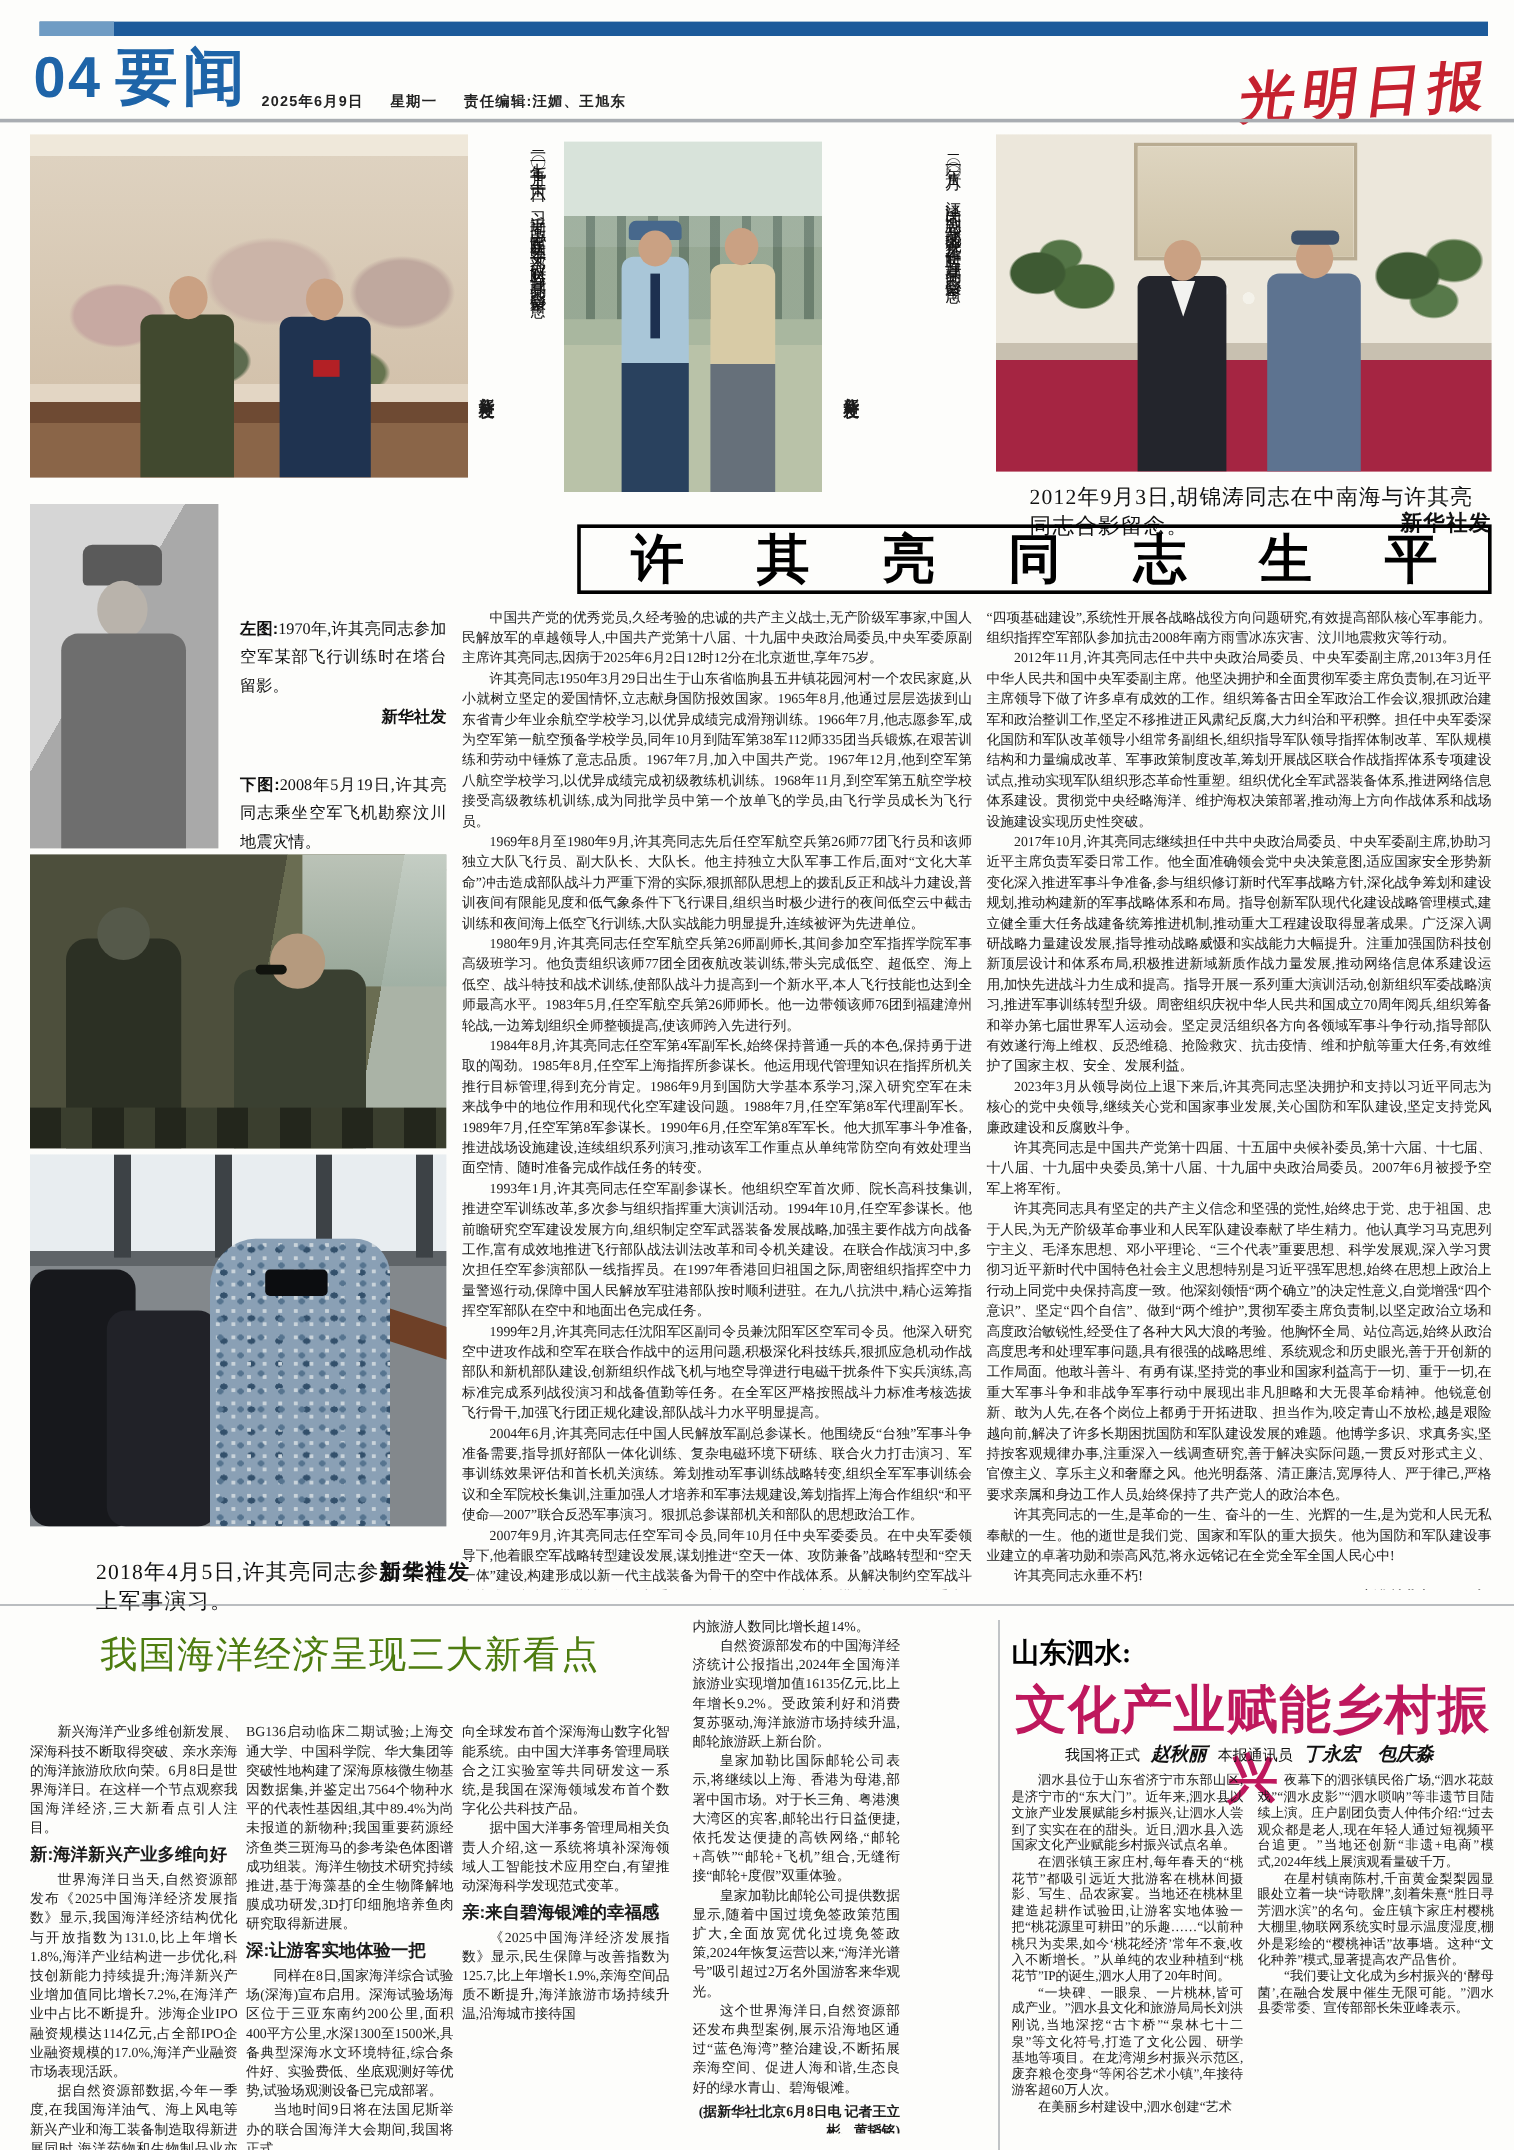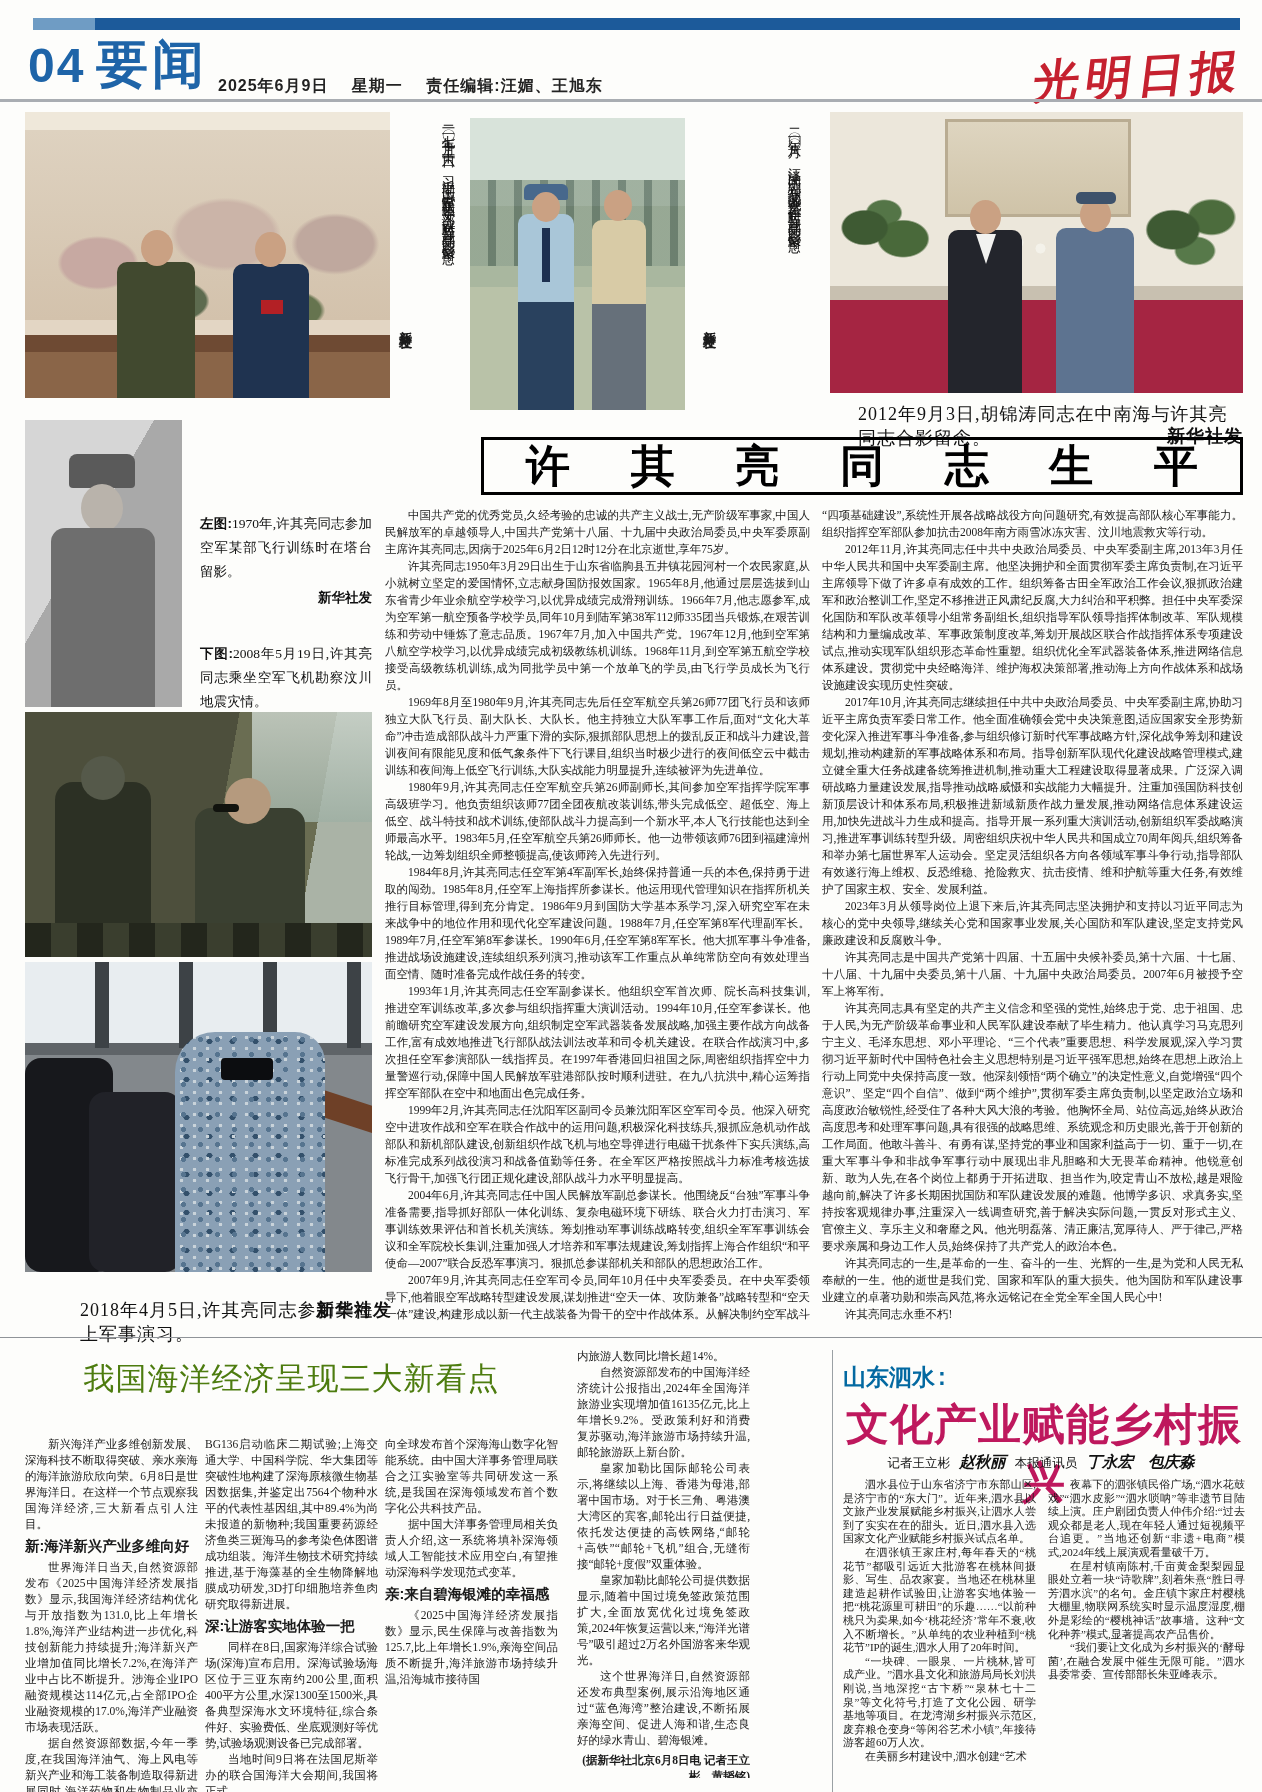--- a/index.html
+++ b/index.html
@@ -5,21 +5,21 @@
   html,body{margin:0;padding:0;}
   body{width:1262px;height:1792px;background:#fbfaf7;font-family:"Liberation Serif","DejaVu Serif",serif;color:#1b1b1b;overflow:hidden;}
   .page{position:relative;width:1262px;height:1792px;background:#fdfdfb;}
   .sans{font-family:"Liberation Sans","DejaVu Sans",sans-serif;}
 
   
   .topbar{position:absolute;left:33px;top:18px;width:1207px;height:12px;background:#1c5globala;background:#1c5a9a;}
   .topbar-accent{position:absolute;left:33px;top:18px;width:62px;height:12px;background:#6f9cc4;}
   .page-num{position:absolute;left:28px;top:38px;font-size:48px;font-weight:bold;color:#1e64a8;letter-spacing:2px;}
   .section-name{position:absolute;left:96px;top:30px;font-size:52px;font-weight:900;color:#1e64a8;letter-spacing:4px;font-family:"Liberation Sans","DejaVu Sans",sans-serif;}
-  .dateline{position:absolute;left:218px;top:76px;font-size:16px;font-weight:bold;color:#222;letter-spacing:1px;font-family:"Liberation Sans","DejaVu Sans",sans-serif;}
+  .dateline{position:absolute;left:218px;top:76px;font-size:12px;font-weight:bold;color:#222;letter-spacing:1px;font-family:"Liberation Sans","DejaVu Sans",sans-serif;}
   .dateline span{margin-right:18px;}
   .paper-logo{position:absolute;right:20px;top:46px;font-size:46px;font-weight:bold;color:#c5212f;transform:skewX(-10deg) rotate(-3deg);letter-spacing:6px;font-family:"Liberation Serif","DejaVu Serif",serif;}
   .head-rule{position:absolute;left:0;top:99px;width:1262px;height:3px;background:#a9adb2;}
 
   
   .ph{position:absolute;overflow:hidden;}
   
   .ph1{left:25px;top:112px;width:365px;height:286px;background:linear-gradient(#efe8da 0 8%,#e3d6c4 8% 78%,#6e4a33 78% 84%,#8a6548 84% 100%);}
   .ph1 .painting{position:absolute;left:0;top:18px;width:365px;height:190px;
     background:radial-gradient(90px 60px at 20% 70%,#c7a9a2 0 40%,transparent 45%),radial-gradient(120px 80px at 55% 55%,#cbb4a8 0 40%,transparent 46%),radial-gradient(100px 70px at 85% 60%,#bfa89e 0 38%,transparent 44%),radial-gradient(70px 40px at 40% 90%,#5d6b4f 0 50%,transparent 55%),radial-gradient(80px 40px at 70% 95%,#66744f 0 50%,transparent 56%),linear-gradient(#ded2c0,#d3c2ac);}
@@ -114,21 +114,21 @@
   .vert-rule{position:absolute;left:832px;top:1350px;width:1px;height:442px;background:#9aa0a4;}
   .marine-headline{position:absolute;left:25px;top:1358px;width:533px;text-align:center;font-size:31px;font-weight:400;letter-spacing:1px;color:#4d7c0f;}
   .mcol{font-size:11.5px;line-height:16px;}
   .mc1{left:25px;top:1436px;width:173px;height:356px;}
   .mc2{left:205px;top:1436px;width:173px;height:356px;}
   .mc3{left:385px;top:1436px;width:173px;height:356px;}
   .mc4{left:577px;top:1348px;width:173px;height:430px;}
   .subhead{font-family:"Liberation Sans","DejaVu Sans",sans-serif;font-weight:bold;font-size:14.5px;text-indent:0 !important;margin:6px 0 5px !important;text-align:left;}
   .mcredit{font-weight:bold;text-indent:0 !important;text-align:right;margin-top:4px !important;}
 
-  .sishui-kicker{position:absolute;left:843px;top:1362px;font-size:23px;font-weight:900;font-family:Liberation Mono, monospace;color:#0369a1;}
+  .sishui-kicker{position:absolute;left:843px;top:1362px;font-size:23px;font-weight:900;font-family:Liberation Serif, serif;color:#000000;}
   .sishui-headline{position:absolute;left:843px;top:1396px;width:402px;text-align:center;font-size:43px;font-weight:900;letter-spacing:1px;color:#be185d;}
   .sishui-byline{position:absolute;left:843px;top:1452px;width:402px;text-align:center;font-size:12.5px;color:#111;}
   .sishui-byline b{font-size:15.5px;font-style:italic;margin:0 6px;}
   .scol{font-size:11px;line-height:13.6px;}
   .sc1{left:843px;top:1478px;width:193px;height:314px;}
   .sc2{left:1048px;top:1478px;width:197px;height:314px;}
 </style>
 </head>
 <body>
 
@@ -285,21 +285,21 @@
     <p>自然资源部发布的中国海洋经济统计公报指出,2024年全国海洋旅游业实现增加值16135亿元,比上年增长9.2%。受政策利好和消费复苏驱动,海洋旅游市场持续升温,邮轮旅游跃上新台阶。</p>
     <p>皇家加勒比国际邮轮公司表示,将继续以上海、香港为母港,部署中国市场。对于长三角、粤港澳大湾区的宾客,邮轮出行日益便捷,依托发达便捷的高铁网络,“邮轮+高铁”“邮轮+飞机”组合,无缝衔接“邮轮+度假”双重体验。</p>
     <p>皇家加勒比邮轮公司提供数据显示,随着中国过境免签政策范围扩大,全面放宽优化过境免签政策,2024年恢复运营以来,“海洋光谱号”吸引超过2万名外国游客来华观光。</p>
     <p>这个世界海洋日,自然资源部还发布典型案例,展示沿海地区通过“蓝色海湾”整治建设,不断拓展亲海空间、促进人海和谐,生态良好的绿水青山、碧海银滩。</p>
     <p class="mcredit">(据新华社北京6月8日电 记者王立彬、黄韬铭)</p>
   </div>
 
   <div class="sishui-kicker">山东泗水:</div>
   <div class="sishui-headline">文化产业赋能乡村振兴</div>
   <div class="sishui-byline">
-    <span>记者王立彬</span>
+    <span>我国将正式</span>
     <b>赵秋丽</b>
     <span>本报通讯员</span>
     <b>丁永宏</b>
     <b>包庆淼</b>
   </div>
   <div class="col scol sc1">
     <p>泗水县位于山东省济宁市东部山区,是济宁市的“东大门”。近年来,泗水县以文旅产业发展赋能乡村振兴,让泗水人尝到了实实在在的甜头。近日,泗水县入选国家文化产业赋能乡村振兴试点名单。</p>
     <p>在泗张镇王家庄村,每年春天的“桃花节”都吸引远近大批游客在桃林间摄影、写生、品农家宴。当地还在桃林里建造起耕作试验田,让游客实地体验一把“桃花源里可耕田”的乐趣……“以前种桃只为卖果,如今‘桃花经济’常年不衰,收入不断增长。”从单纯的农业种植到“桃花节”IP的诞生,泗水人用了20年时间。</p>
     <p>“一块碑、一眼泉、一片桃林,皆可成产业。”泗水县文化和旅游局局长刘洪刚说,当地深挖“古卞桥”“泉林七十二泉”等文化符号,打造了文化公园、研学基地等项目。在龙湾湖乡村振兴示范区,废弃粮仓变身“等闲谷艺术小镇”,年接待游客超60万人次。</p>
     <p>在美丽乡村建设中,泗水创建“艺术</p>

